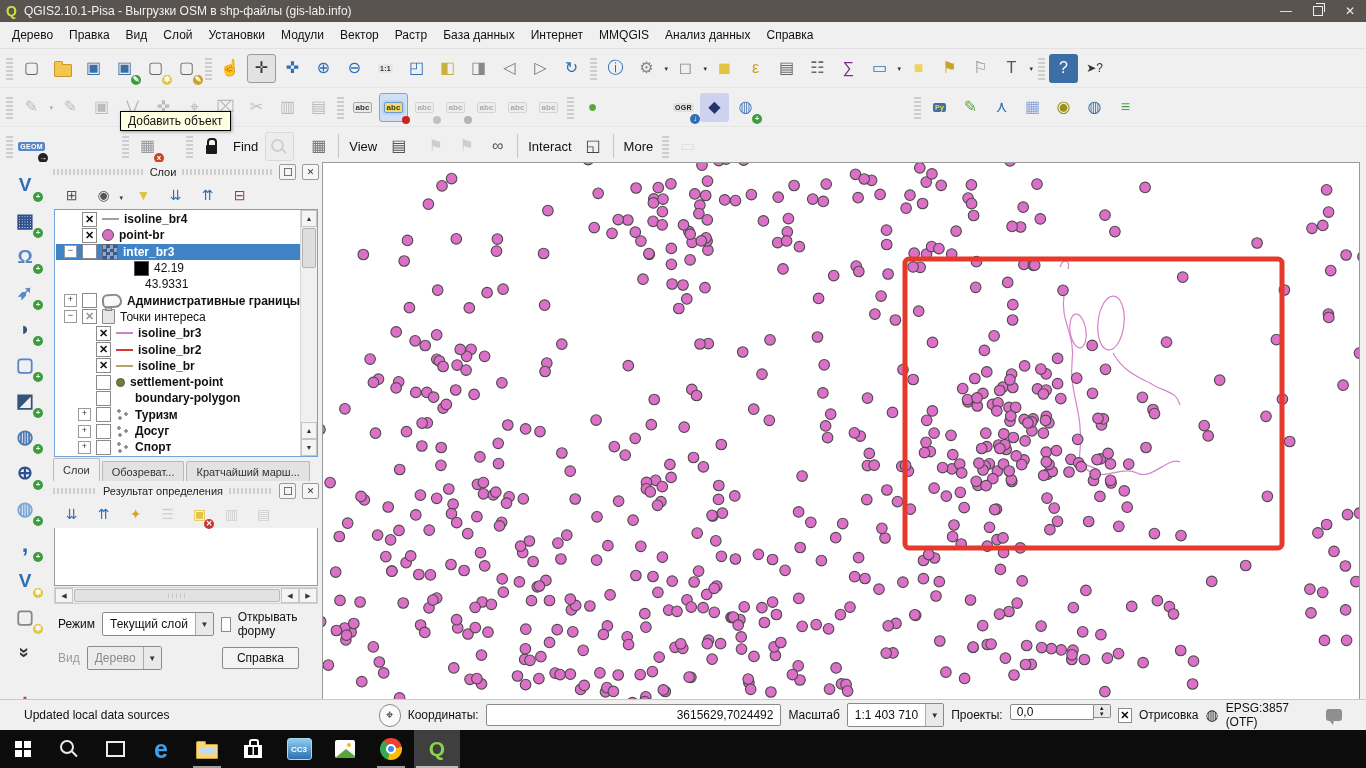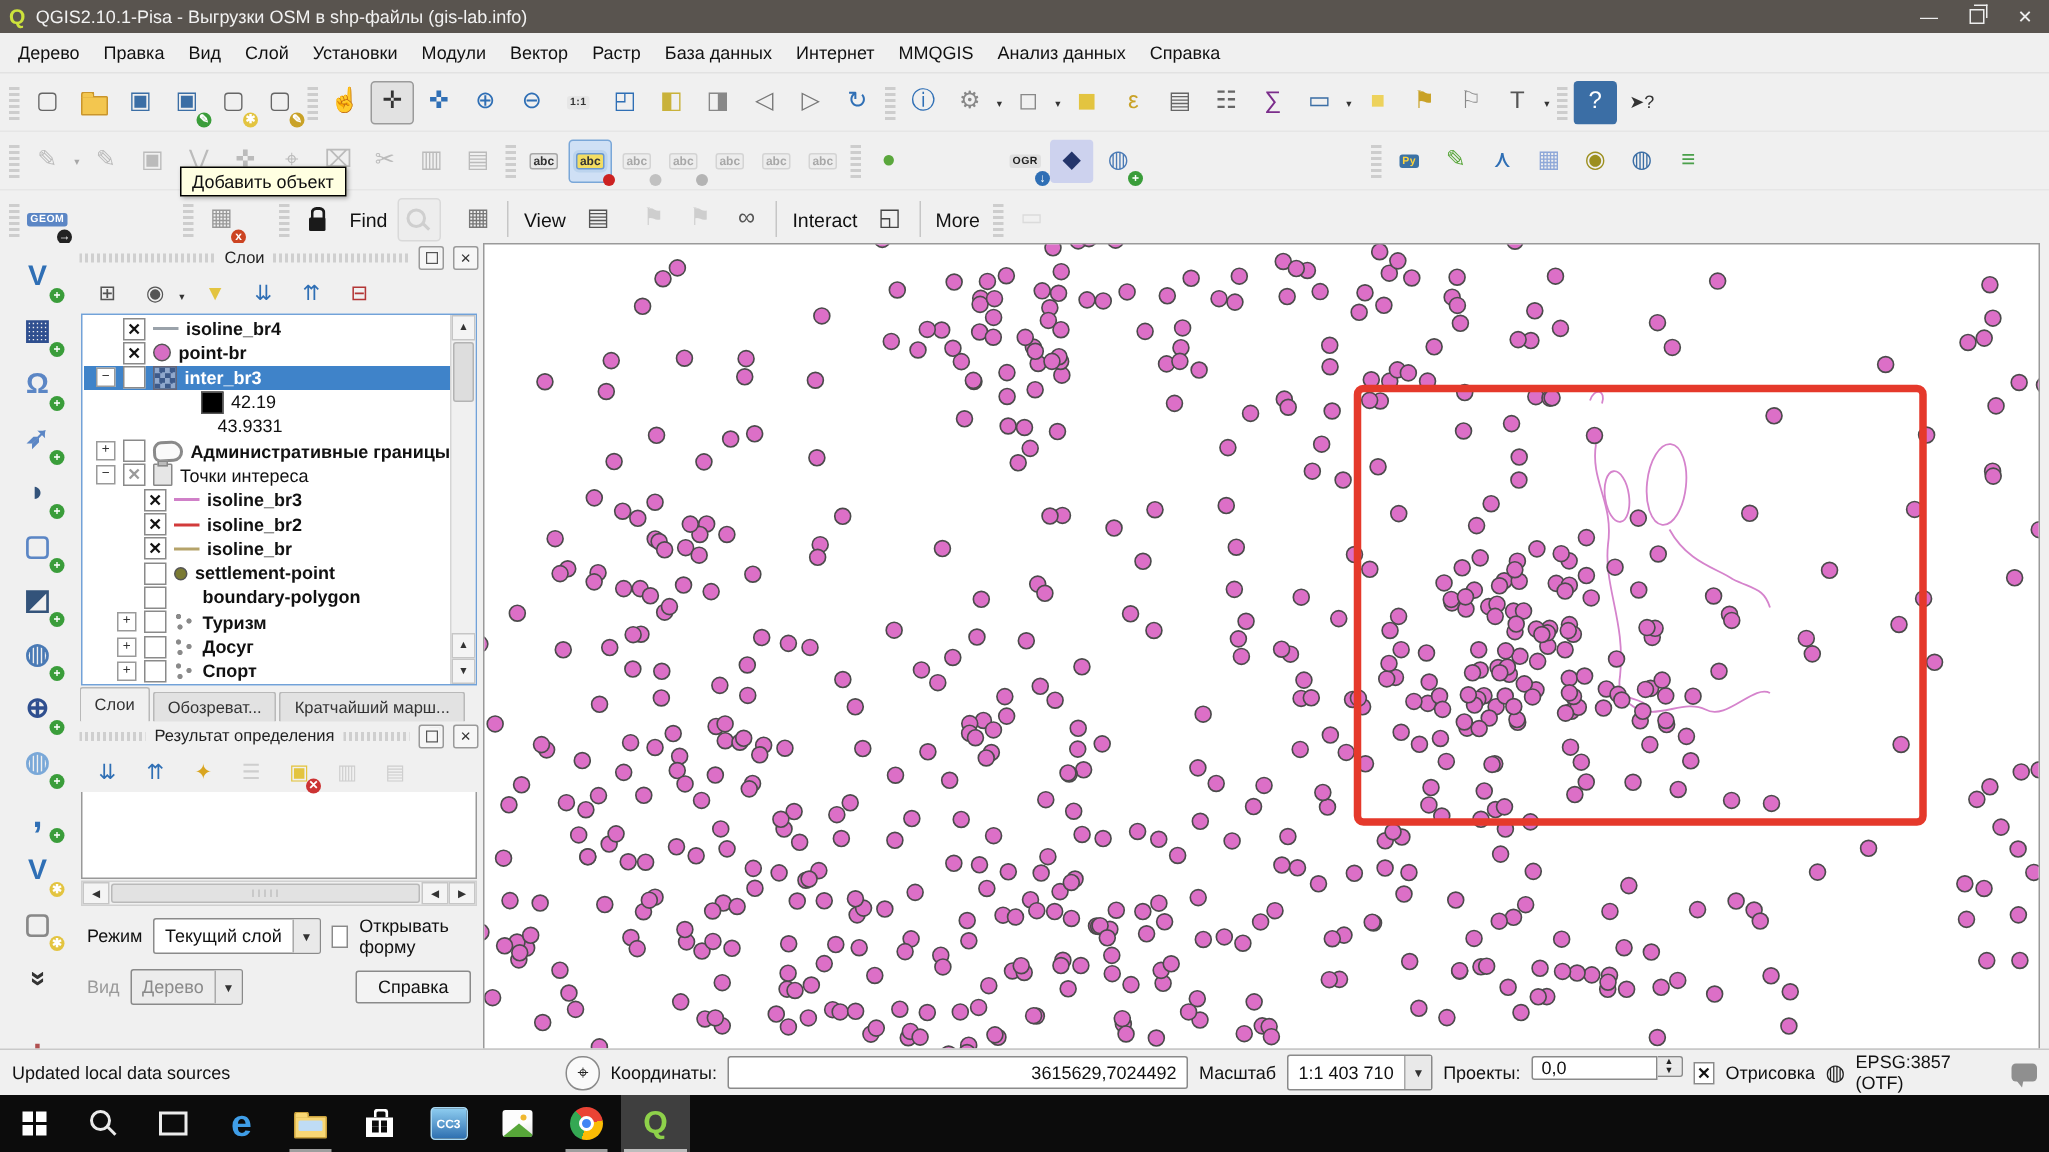--- a/index.html
+++ b/index.html
@@ -86,35 +86,35 @@
   .tabs{height:24px;display:flex;align-items:flex-end;padding-left:3px;gap:2px;flex:0 0 auto}
   .tab{height:19px;padding:0 9px;display:flex;align-items:center;background:#e2e2e2;border:1px solid #b9b9b9;border-bottom:none;border-radius:2px 2px 0 0;font-size:11px;color:#333;white-space:nowrap}
   .tab.active{background:#f0f0f0;height:22px}
   
   .objhdr{margin:2px 4px 0 4px;height:19px;background:linear-gradient(#fdfdfd,#e6e6e6);border:1px solid #999;display:flex;align-items:center;padding-left:5px;font-size:12px;flex:0 0 auto}
   .objbody{margin:0 4px;height:57px;background:#fff;border:1px solid #999;border-top:none;flex:0 0 auto}
   .hscroll{margin:1px 4px 0 4px;height:15px;display:flex;align-items:stretch;border:1px solid #d0d0d0;background:#f0f0f0;flex:0 0 auto}
   .hbtn{width:16px;display:flex;align-items:center;justify-content:center;font-size:7px;color:#333;border:1px solid #c6c6c6;background:#f4f4f4;flex:0 0 auto}
   .hthumb{flex:1;margin:1px;background:#e2e2e2;border:1px solid #b9b9b9;border-radius:2px;
           background-image:repeating-linear-gradient(90deg,#c9c9c9 0 1.5px,transparent 1.5px 4px);background-size:18px 5px;background-position:center;background-repeat:no-repeat}
-  .modrow{display:flex;align-items:center;gap:7px;padding:6px 8px 2px 8px;flex:0 0 auto}
+  .modrow{display:flex;align-items:center;gap:7px;padding:6px 23px 2px 8px;flex:0 0 auto}
   .combo{border:1px solid #8a8a8a;background:#fff;height:22px;display:flex;align-items:center;border-radius:2px}
   .combo .cv{padding:0 7px;white-space:nowrap}
   .combo .ca{width:17px;align-self:stretch;border-left:1px solid #aaa;background:#e9e9e9;display:flex;align-items:center;justify-content:center;font-size:8px;color:#333}
   .combo.dis{background:#ececec;color:#8a8a8a}
   .cbx{width:13px;height:13px;border:1px solid #8a8a8a;background:#fff;display:flex;align-items:center;justify-content:center;font-size:11px;font-weight:bold}
   .btn{border:1px solid #8a8a8a;background:#f3f3f3;padding:3px 14px;border-radius:2px;font-size:12px}
   .dim{color:#9a9a9a}
   
   .map{position:absolute;left:322px;top:162px;width:1038px;height:538px;background:#fff;border:1px solid #9a9a9a;box-sizing:border-box}
   .map svg{display:block;width:100%;height:100%}
   
   .tooltip{position:absolute;left:120px;top:111px;background:#ffffe1;border:1px solid #000;padding:2px 7px;font-size:12px;z-index:60;box-shadow:1px 1px 3px rgba(0,0,0,.35);white-space:nowrap}
   
-  .statusbar{position:absolute;left:0;right:0;bottom:38px;height:30px;background:#f0f0f0;border-top:1px solid #c9c9c9;display:flex;align-items:center;padding:0 8px;gap:7px;font-size:12px}
+  .statusbar{position:absolute;left:0;right:0;bottom:38px;height:30px;background:#f0f0f0;border-top:1px solid #c9c9c9;display:flex;align-items:center;padding:0 24px;gap:7px;font-size:12px}
   .smsg{width:368px;white-space:nowrap}
   .sround{width:21px;height:21px;border:1px solid #8a8a8a;border-radius:11px;display:flex;align-items:center;justify-content:center;font-size:13px;color:#222;background:#fafafa}
   .sinput{width:296px;height:20px;border:1px solid #8a8a8a;background:#fff;display:flex;align-items:center;justify-content:flex-end;padding:0 7px;border-radius:2px}
   .spin{display:flex;align-items:flex-start;height:22px}
   .spinbox{width:70px;border:1px solid #8a8a8a;background:#fff;display:flex;align-items:center;padding:0 6px;border-radius:2px 0 0 2px}
   .sparr{width:16px;display:flex;flex-direction:column;border:1px solid #8a8a8a;border-left:none;border-radius:0 2px 2px 0;overflow:hidden}
   .sparr span{flex:1;display:flex;align-items:center;justify-content:center;font-size:6px;background:#e9e9e9;color:#222}
   .ic-bubble{width:17px;height:12px;background:#8f8f8f;border-radius:3px;position:relative}
   .ic-bubble::after{content:"";position:absolute;bottom:-4px;left:3px;border-left:4px solid transparent;border-right:1px solid transparent;border-top:5px solid #8f8f8f}
   

